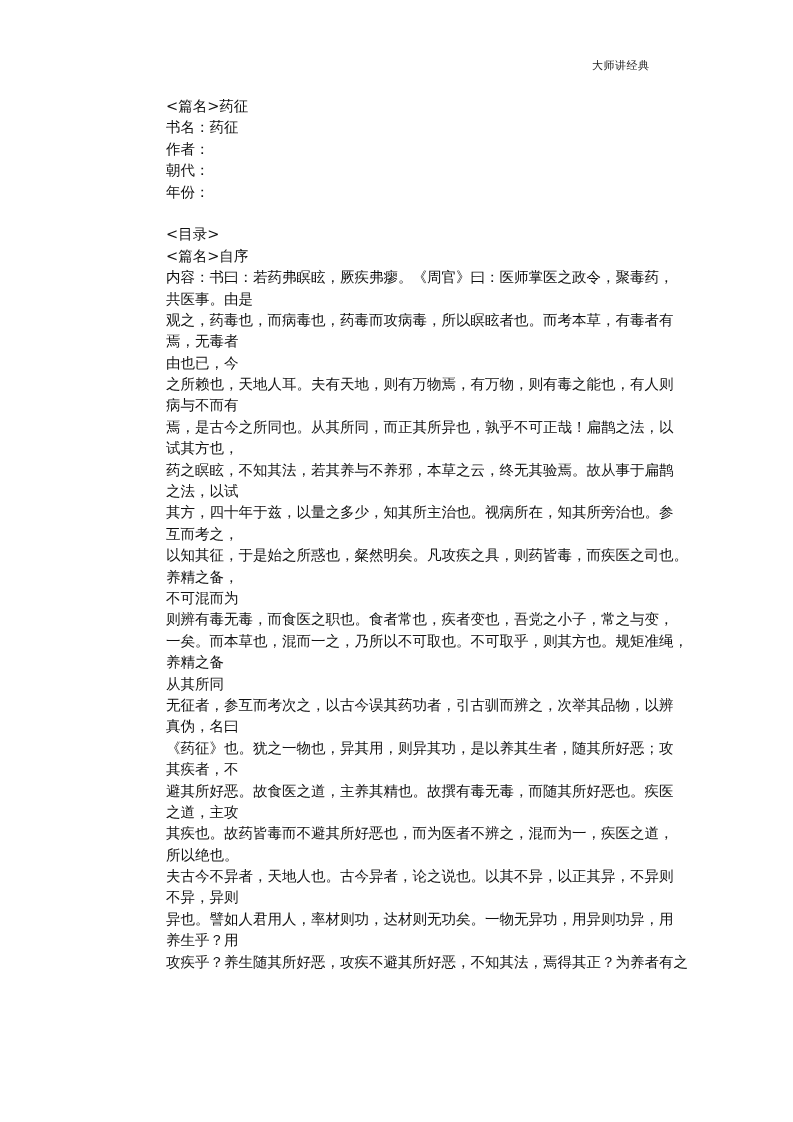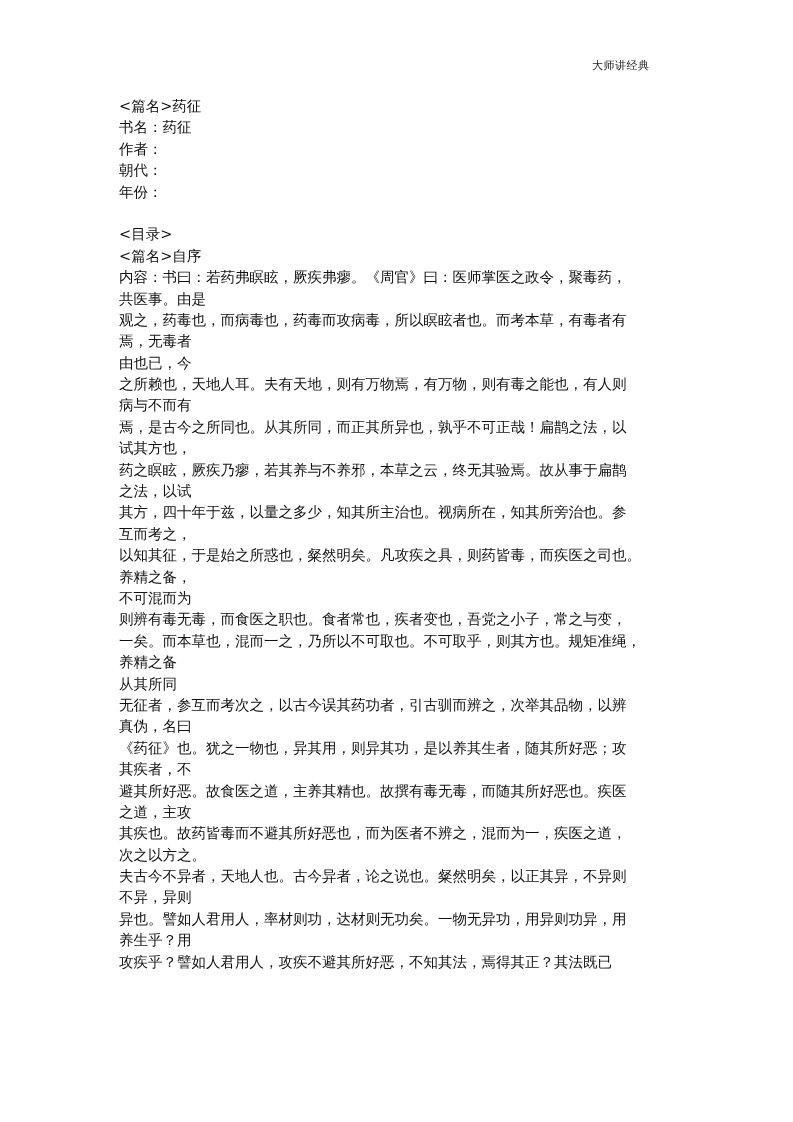--- a/index.html
+++ b/index.html
@@ -28,20 +28,21 @@
       top: 96px;
       left: 119px;
       width: 560px;
       font-size: 14.5px;
       line-height: 21.4px;
     }
     .line {
       white-space: nowrap;
       display: block;
       height: 21.4px;
+      margin-left: 47px;
     }
     .blank {
       height: 21.4px;
     }
   </style>
 </head>
 <body>
 
 <div class="header">大师讲经典</div>
 
@@ -58,38 +59,38 @@
   <div>
     <div class="line">内容：书曰：若药弗瞑眩，厥疾弗瘳。《周官》曰：医师掌医之政令，聚毒药，</div>
     <div class="line">共医事。由是</div>
     <div class="line">观之，药毒也，而病毒也，药毒而攻病毒，所以瞑眩者也。而考本草，有毒者有</div>
     <div class="line">焉，无毒者</div>
     <div class="line">由也已，今</div>
     <div class="line">之所赖也，天地人耳。夫有天地，则有万物焉，有万物，则有毒之能也，有人则</div>
     <div class="line">病与不而有</div>
     <div class="line">焉，是古今之所同也。从其所同，而正其所异也，孰乎不可正哉！扁鹊之法，以</div>
     <div class="line">试其方也，</div>
-    <div class="line">药之瞑眩，厥疾乃瘳，若其养与不养邪，本草之云，终无其验焉。故从事于扁鹊</div>
+    <div class="line">药之瞑眩，不知其法，若其养与不养邪，本草之云，终无其验焉。故从事于扁鹊</div>
     <div class="line">之法，以试</div>
     <div class="line">其方，四十年于兹，以量之多少，知其所主治也。视病所在，知其所旁治也。参</div>
     <div class="line">互而考之，</div>
     <div class="line">以知其征，于是始之所惑也，粲然明矣。凡攻疾之具，则药皆毒，而疾医之司也。</div>
     <div class="line">养精之备，</div>
     <div class="line">不可混而为</div>
     <div class="line">则辨有毒无毒，而食医之职也。食者常也，疾者变也，吾党之小子，常之与变，</div>
     <div class="line">一矣。而本草也，混而一之，乃所以不可取也。不可取乎，则其方也。规矩准绳，</div>
     <div class="line">养精之备</div>
     <div class="line">从其所同</div>
     <div class="line">无征者，参互而考次之，以古今误其药功者，引古驯而辨之，次举其品物，以辨</div>
     <div class="line">真伪，名曰</div>
     <div class="line">《药征》也。犹之一物也，异其用，则异其功，是以养其生者，随其所好恶；攻</div>
     <div class="line">其疾者，不</div>
     <div class="line">避其所好恶。故食医之道，主养其精也。故撰有毒无毒，而随其所好恶也。疾医</div>
     <div class="line">之道，主攻</div>
     <div class="line">其疾也。故药皆毒而不避其所好恶也，而为医者不辨之，混而为一，疾医之道，</div>
-    <div class="line">次之以方之。</div>
-    <div class="line">夫古今不异者，天地人也。古今异者，论之说也。粲然明矣，以正其异，不异则</div>
+    <div class="line">所以绝也。</div>
+    <div class="line">夫古今不异者，天地人也。古今异者，论之说也。以其不异，以正其异，不异则</div>
     <div class="line">不异，异则</div>
     <div class="line">异也。譬如人君用人，率材则功，达材则无功矣。一物无异功，用异则功异，用</div>
     <div class="line">养生乎？用</div>
-    <div class="line">攻疾乎？譬如人君用人，攻疾不避其所好恶，不知其法，焉得其正？其法既已</div>
+    <div class="line">攻疾乎？养生随其所好恶，攻疾不避其所好恶，不知其法，焉得其正？为养者有之</div>
   </div>
 </div>
 
 </body></html>

